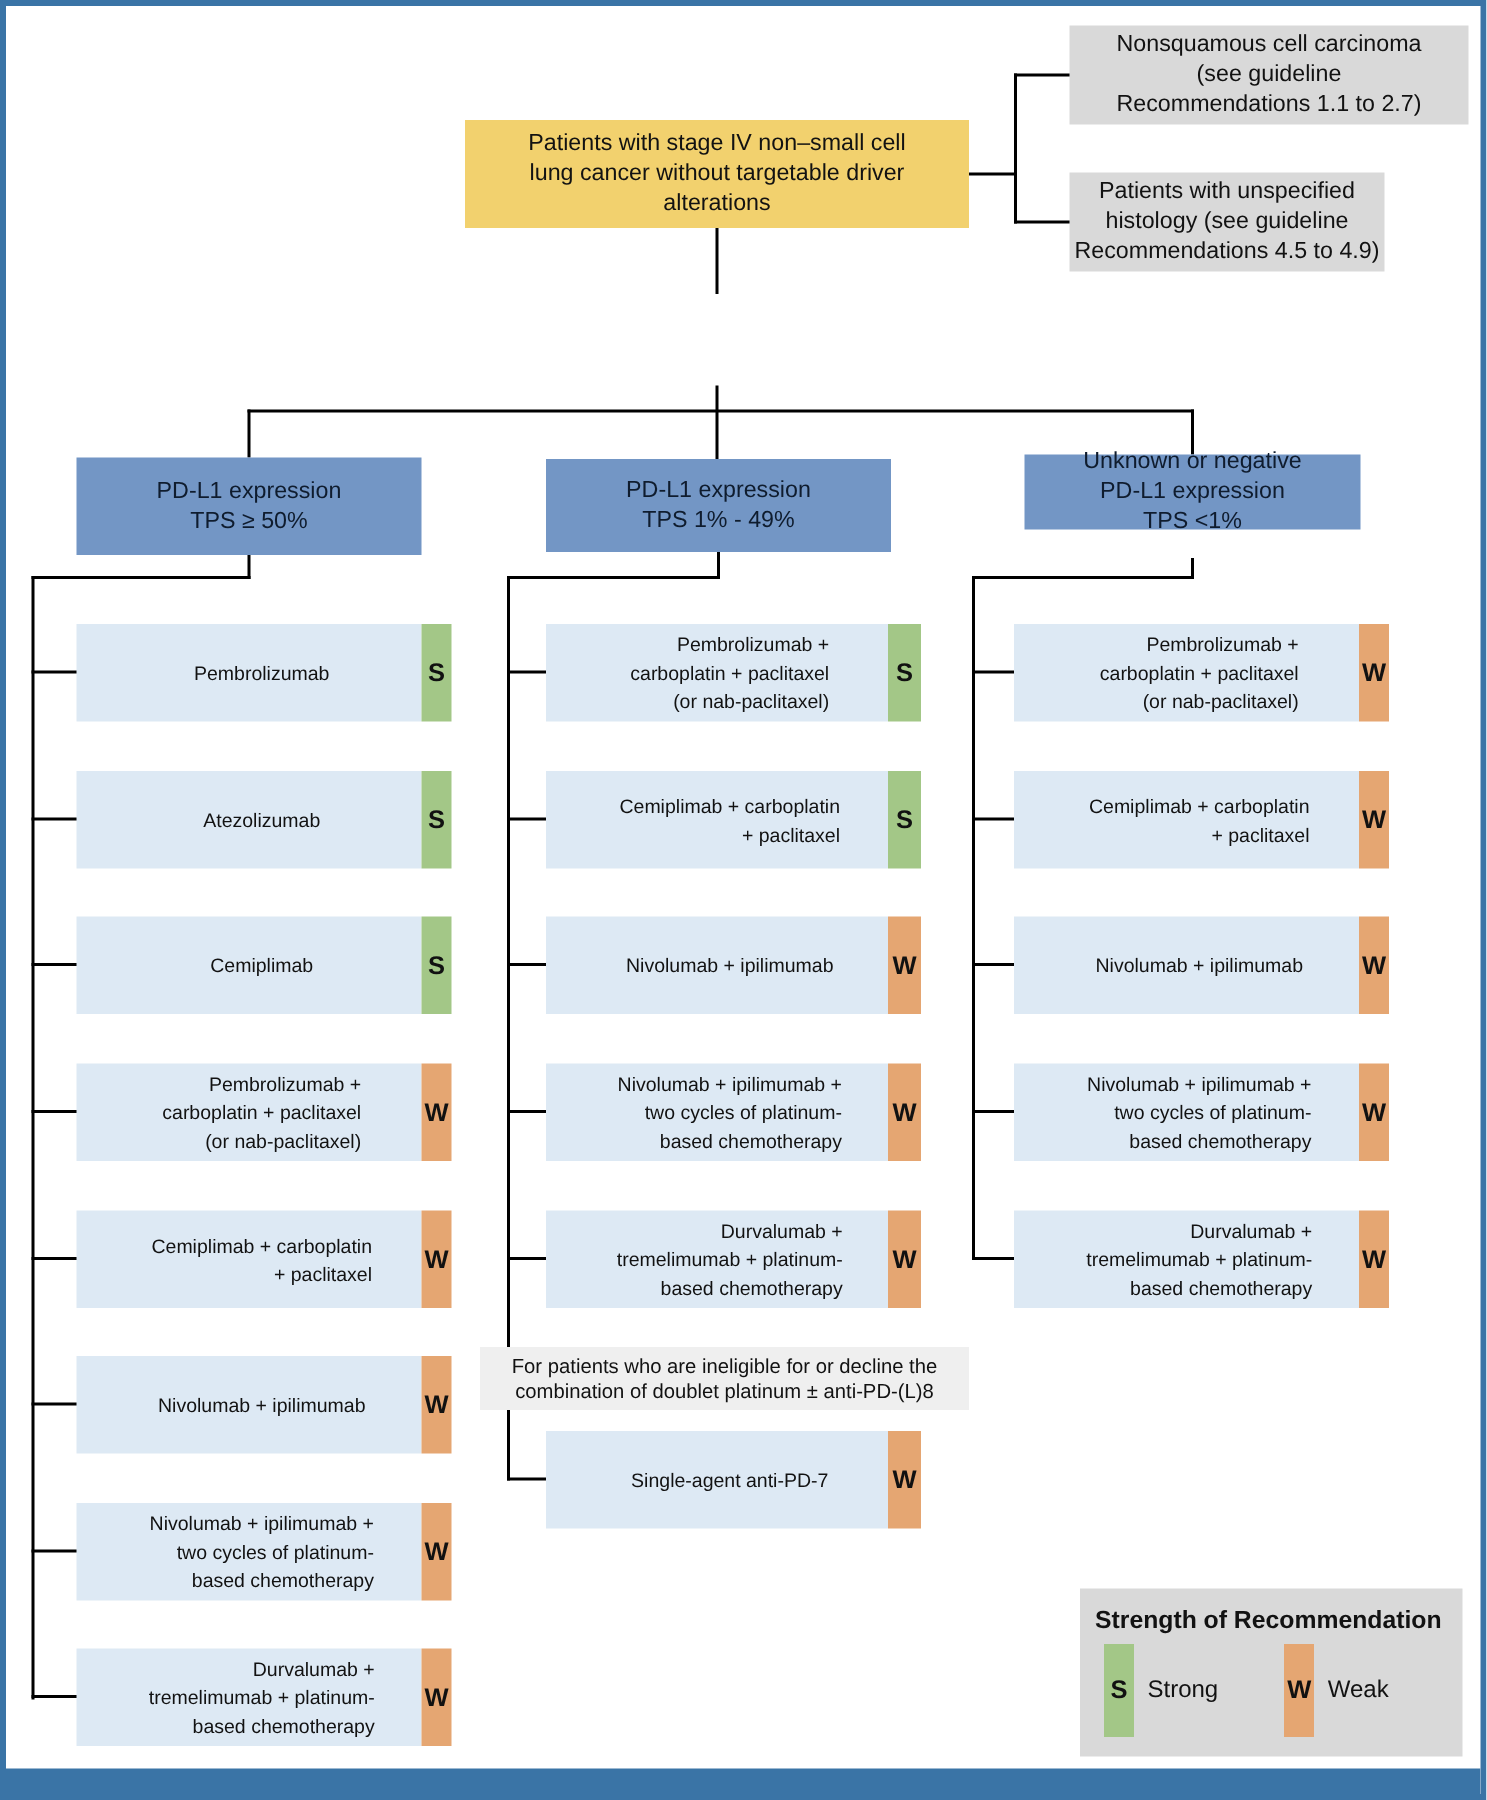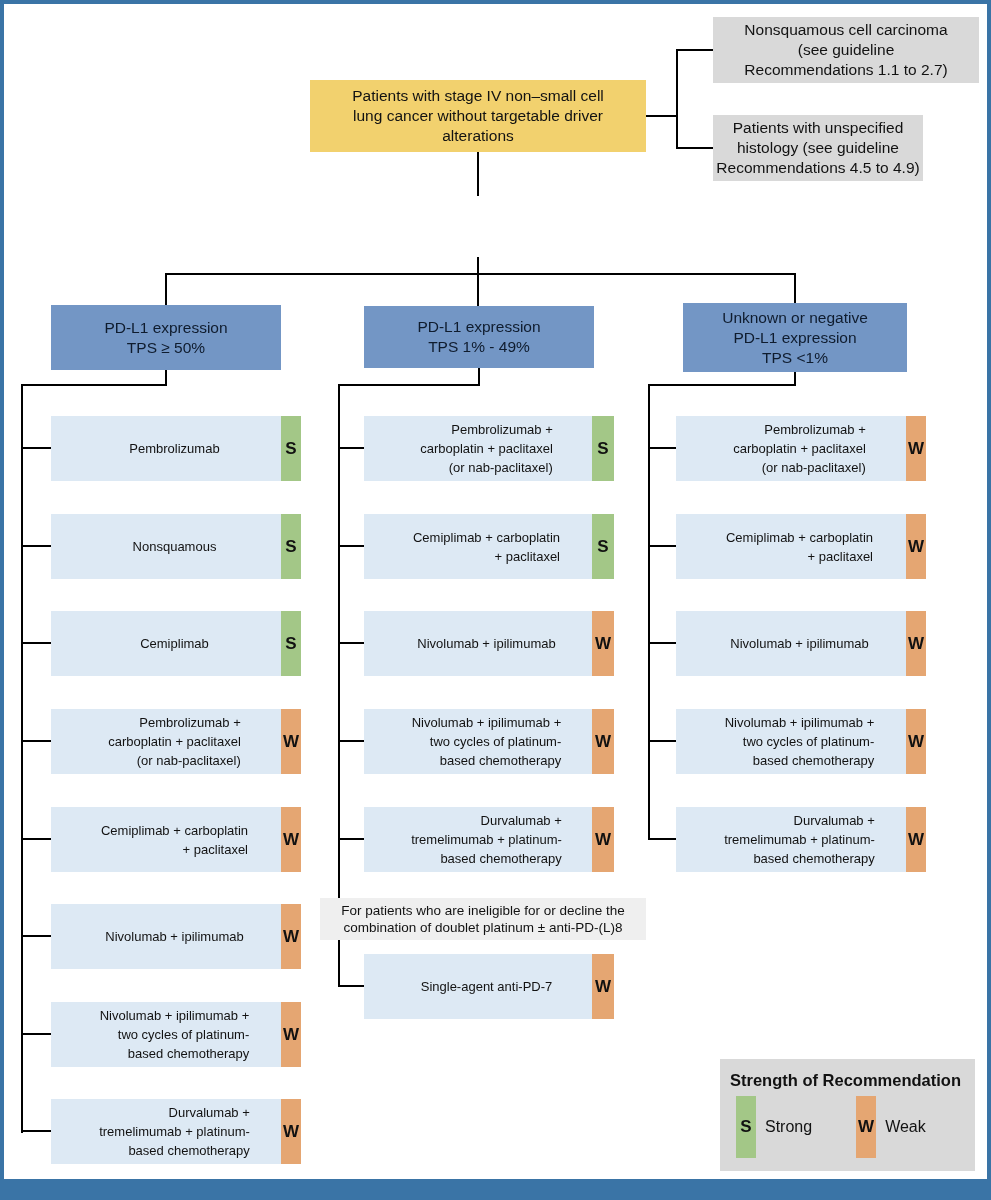--- a/index.html
+++ b/index.html
@@ -122,30 +122,30 @@
 
   <div class="node gray-node" style="left:709px;top:111px;width:210px;height:66px;">Patients with unspecified
 histology (see guideline
 Recommendations 4.5 to 4.9)</div>
 
 
   <div class="node blue-node" style="left:47px;top:301px;width:230px;height:65px;">PD-L1 expression
 TPS ≥ 50%</div>
   <div class="node blue-node" style="left:360px;top:302px;width:230px;height:62px;">PD-L1 expression
 TPS 1% - 49%</div>
-  <div class="node blue-node" style="left:679px;top:299px;width:224px;height:69px;">Unknown or negative
+  <div class="node blue-node" style="left:679px;top:299px;width:224px;height:50px;">Unknown or negative
 PD-L1 expression
 TPS &lt;1%</div>
 
   <div class="row col1" style="top:412px">
     <div class="row-label">Pembrolizumab</div>
     <div class="tag tag-S">S</div>
   </div>
   <div class="row col1" style="top:510px">
-    <div class="row-label">Nonsquamous</div>
+    <div class="row-label">Atezolizumab</div>
     <div class="tag tag-S">S</div>
   </div>
   <div class="row col1" style="top:607px">
     <div class="row-label">Cemiplimab</div>
     <div class="tag tag-S">S</div>
   </div>
   <div class="row col1" style="top:705px">
     <div class="row-label">Pembrolizumab +
 carboplatin + paclitaxel
 (or nab-paclitaxel)</div>

